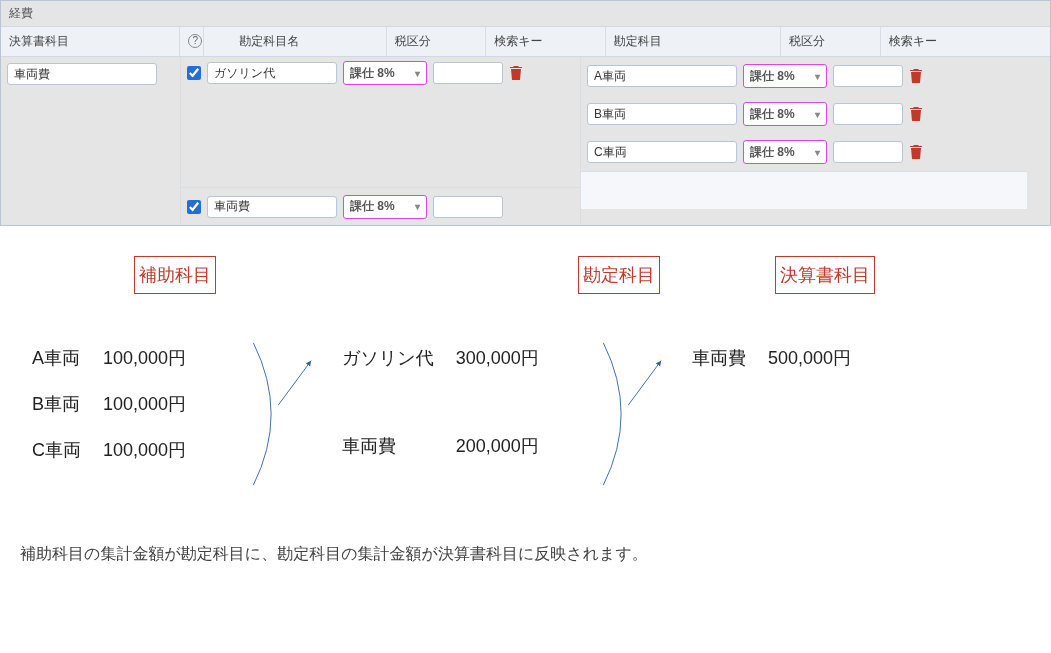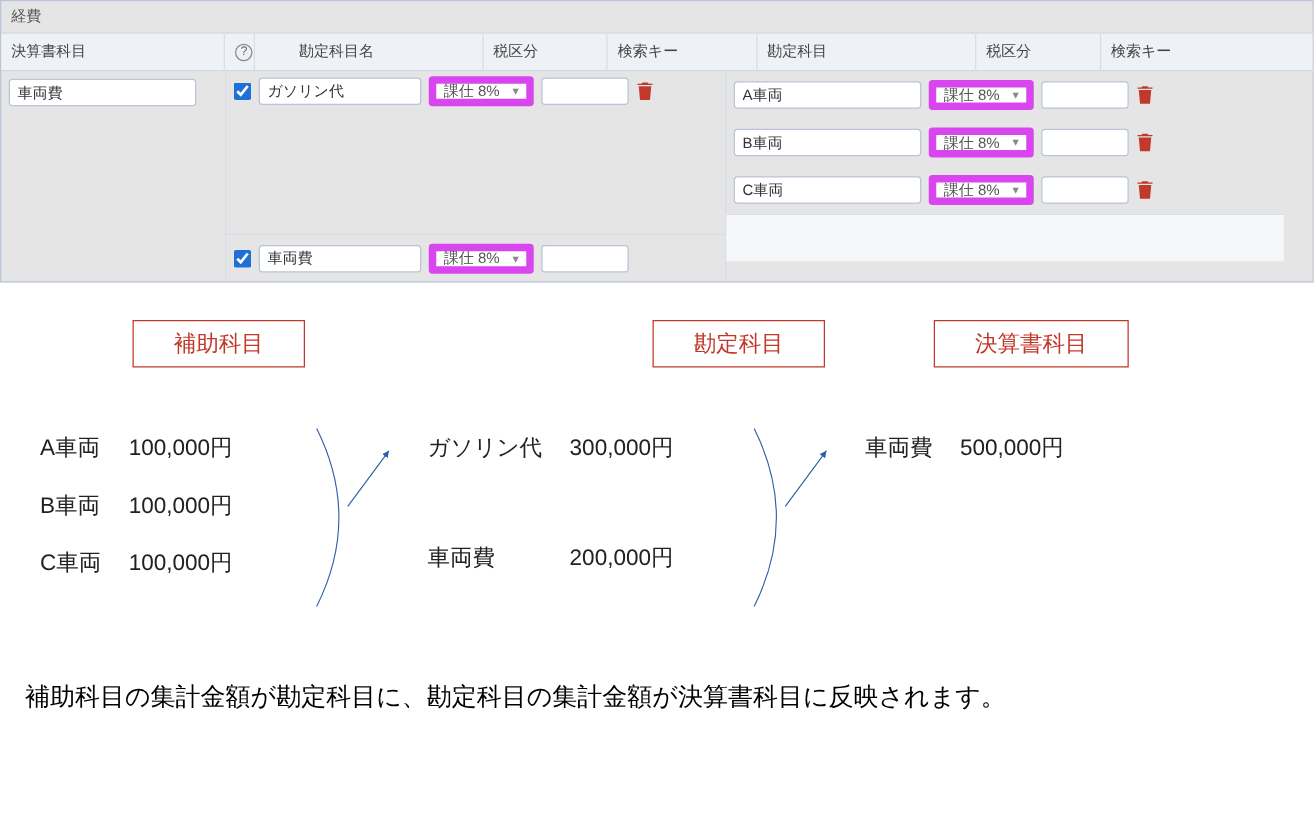--- a/index.html
+++ b/index.html
@@ -77,28 +77,29 @@
       width: 100%;
     }
     input[type="checkbox"].ctrl-check {
       width: 14px; height: 14px;
       accent-color: #1f6fd6;
     }
     .select-wrap {
       position: relative;
       display: inline-flex;
       align-items: center;
-      border: 6px solid #d946ef;
+      border: 1px solid #d946ef;
       border-radius: 3px;
       background: #fff;
       padding: 3px 20px 3px 6px;
       font-size: 12px;
       color: #555;
       height: 24px;
       cursor: pointer;
+      font-weight: bold;
     }
     .select-wrap::after {
       content: "▾";
       position: absolute;
       right: 6px;
       font-size: 10px;
       color: #888;
     }
     .trash {
       width: 14px; height: 16px;
@@ -119,43 +120,43 @@
     
     .diagram {
       position: relative;
       padding: 30px 20px 20px 20px;
       font-size: 18px;
       color: #222;
     }
     .box {
       display:inline-block;
       border: 1.5px solid #c0392b;
-      padding: 6px 32px;
+      padding: 6px 4px;
       color: #c0392b;
       font-size: 18px;
     }
     .dia-cols {
       display: flex;
       align-items: flex-start;
       margin-top: 40px;
     }
     .dia-col { position: relative; }
     .dia-list { line-height: 2; font-size: 18px; }
     .dia-list td { padding: 4px 10px; white-space: nowrap; }
     .arrow {
       width: 80px;
       height: 160px;
       position: relative;
       margin: 0 10px;
     }
     .arrow svg { width:100%; height:100%; overflow:visible; }
     .caption {
       margin: 30px 0 10px 20px;
-      font-size: 20px;
-      color: #000000;
+      font-size: 16px;
+      color: #404040;
     }
   </style>
 </head>
 <body>
 
 <div class="panel">
   <div class="panel-title">経費</div>
   <div class="grid">
     <div class="header-row">
       <div class="col-kessan">決算書科目</div>

